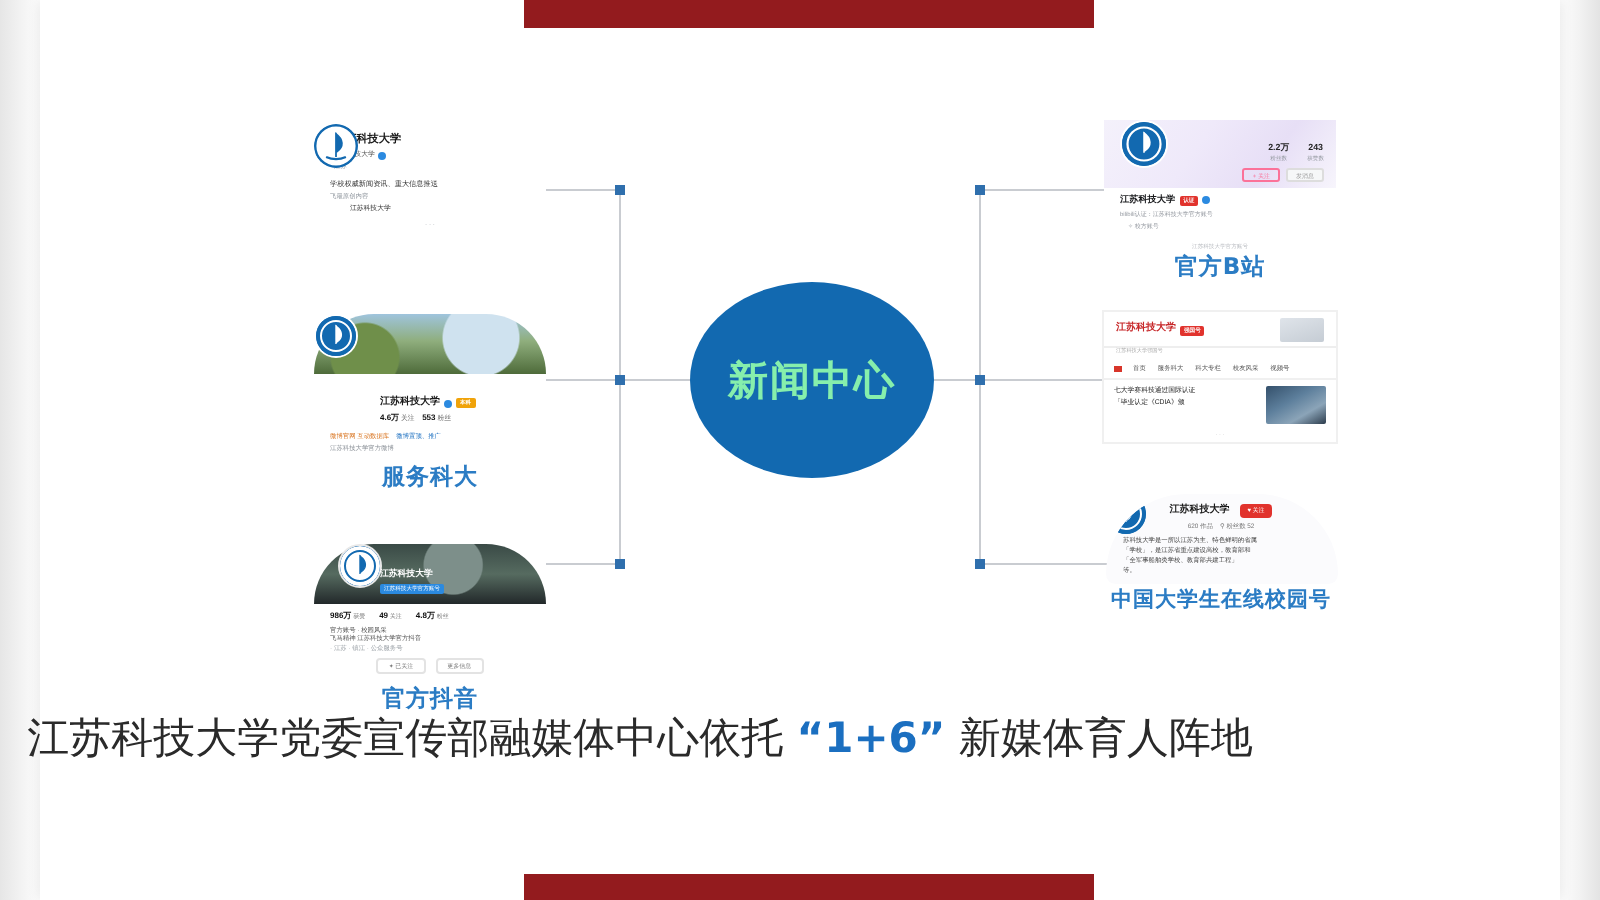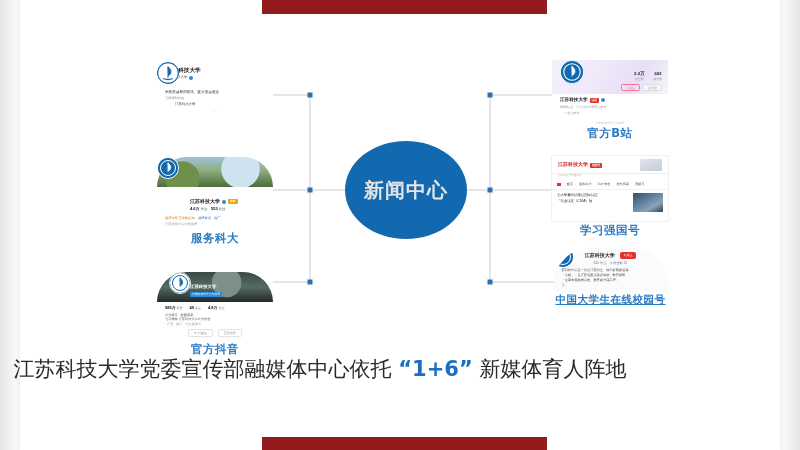--- a/index.html
+++ b/index.html
@@ -26,38 +26,38 @@
   .map{position:absolute;left:0;top:0;width:800px;height:450px;}
   .map svg{position:absolute;left:0;top:0;}
 
   
   .center-node{
     position:absolute;left:345px;top:141px;width:122px;height:98px;
     background:#1269b0;border-radius:50%;
     display:flex;align-items:center;justify-content:center;
   }
   .center-node span{
-    color:#e5e5e5;font-size:20px;font-weight:bold;letter-spacing:1px;
+    color:#86efac;font-size:20px;font-weight:bold;letter-spacing:1px;
     font-family:"DejaVu Sans","Liberation Sans",sans-serif;
   }
 
   
   .node{position:absolute;width:150px;}
   .node .card{
     width:116px;background:#ffffff;border:0;margin:0 auto;
     font-size:3.2px;line-height:1.45;color:#444;
     overflow:hidden;position:relative;
   }
   .node .nlabel{
     text-align:center;color:#2b7cc4;font-weight:bold;
     font-size:11.5px;margin-top:1px;letter-spacing:.5px;
     font-family:"DejaVu Sans","Liberation Sans",sans-serif;
     white-space:nowrap;
   }
-  .node.wide .nlabel{font-size:10.5px;text-decoration:underline;}
+  .node.wide .nlabel{font-size:10.5px;}
 
   
   .wc-head{display:flex;align-items:center;gap:4px;padding:4px 10px 2px;}
   .wc-avatar{width:22px;height:22px;border-radius:50%;flex:none;}
   .wc-name{font-size:5.6px;font-weight:bold;color:#1a1a1a;}
   .wc-sub{font-size:3.4px;color:#555;display:flex;align-items:center;gap:2px;margin-top:1px;}
   .wc-loc{font-size:3.2px;color:#9aa3ad;margin-top:1px;}
   .wc-desc{font-size:3.6px;color:#333;padding:2px 8px 1px;text-align:left;}
   .wc-row{font-size:3.2px;color:#8d949c;padding:0 8px;text-align:left;}
   .wc-row2{font-size:3.4px;color:#333;padding:1px 8px 4px 18px;text-align:left;}
@@ -329,21 +329,20 @@
         </div>
         <div class="xq-item">
           <div style="flex:1;">
             <p>七大学赛科技通过国际认证</p>
             <p>「毕业认定《CDIA》颁</p>
           </div>
           <div class="xq-pic"></div>
         </div>
         <div class="xq-foot">· · ·</div>
       </div>
-      <div class="nlabel">学习强国号</div>
     </div>
 
     <div class="node wide" style="left:513px;top:247px;width:195px;">
       <div class="card" style="background:#fbfbfd;border-radius:50px 50px 6px 6px;">
         <div class="cdu-wrap">
           <svg class="cdu-ava" viewBox="0 0 40 40">
             <circle cx="20" cy="20" r="20" fill="#1269b0"></circle>
             <circle cx="20" cy="20" r="15" fill="none" stroke="#fff" stroke-width="2"></circle>
             <path d="M20 9 L20 28 M20 10 C27 15 27 22 21 26 Z" fill="#fff" stroke="#fff" stroke-width="1.4"></path>
           </svg>

